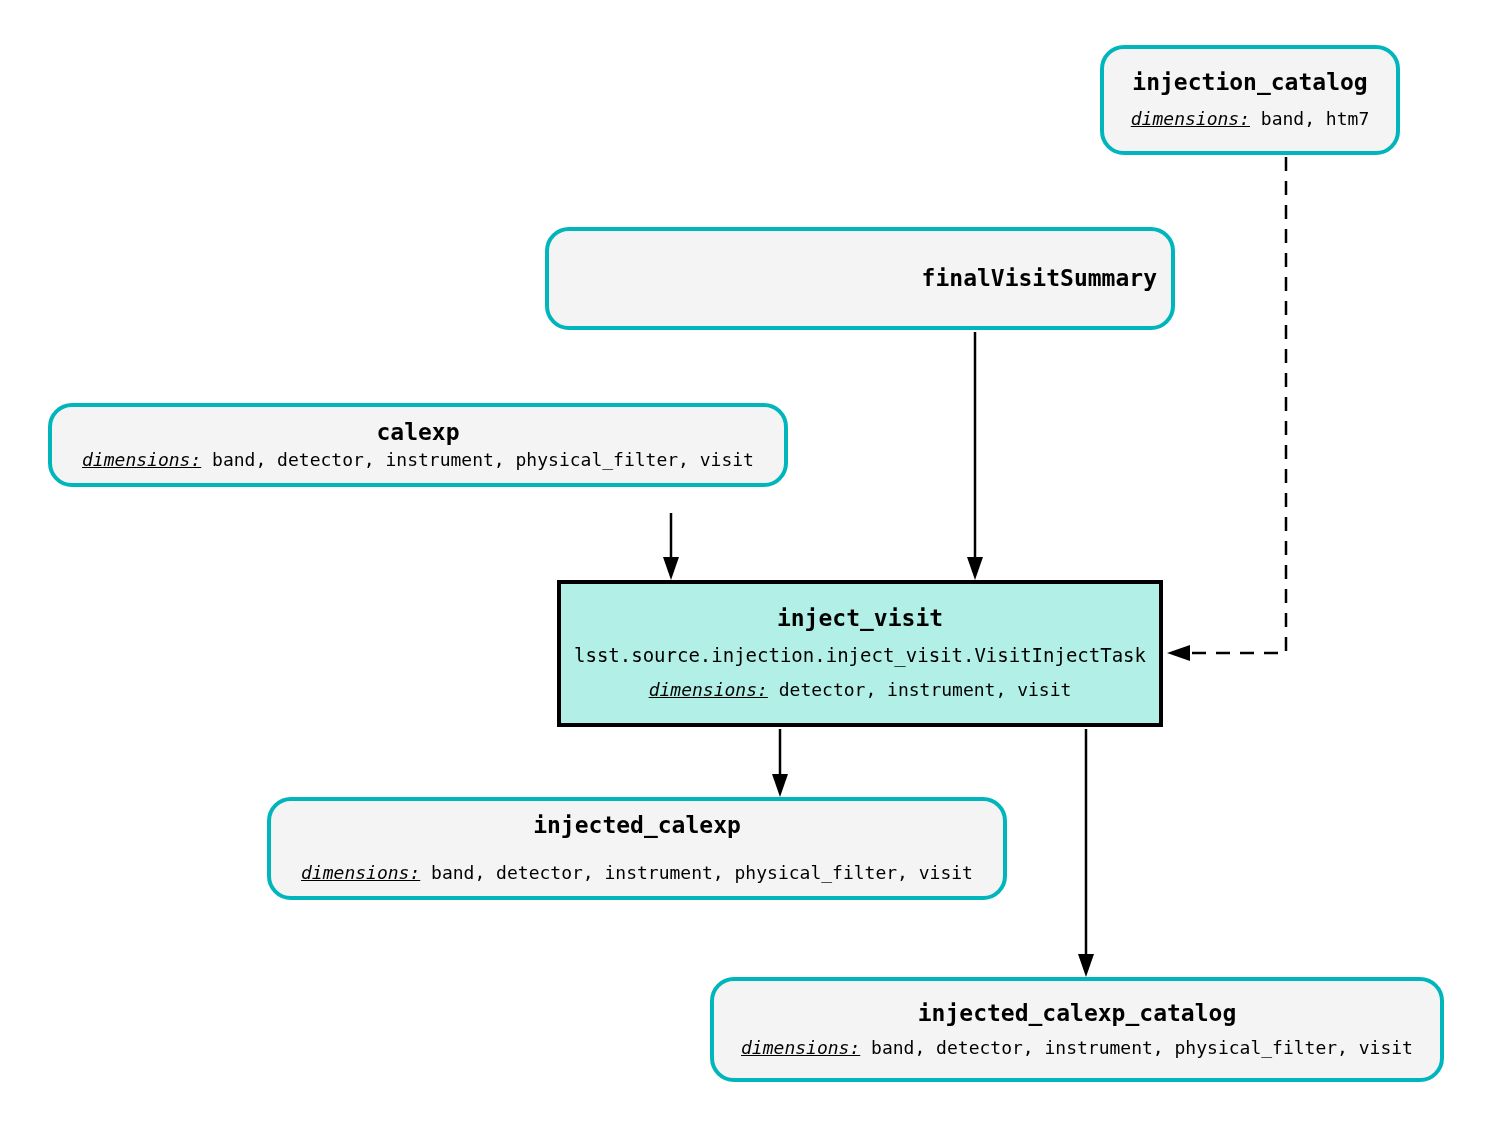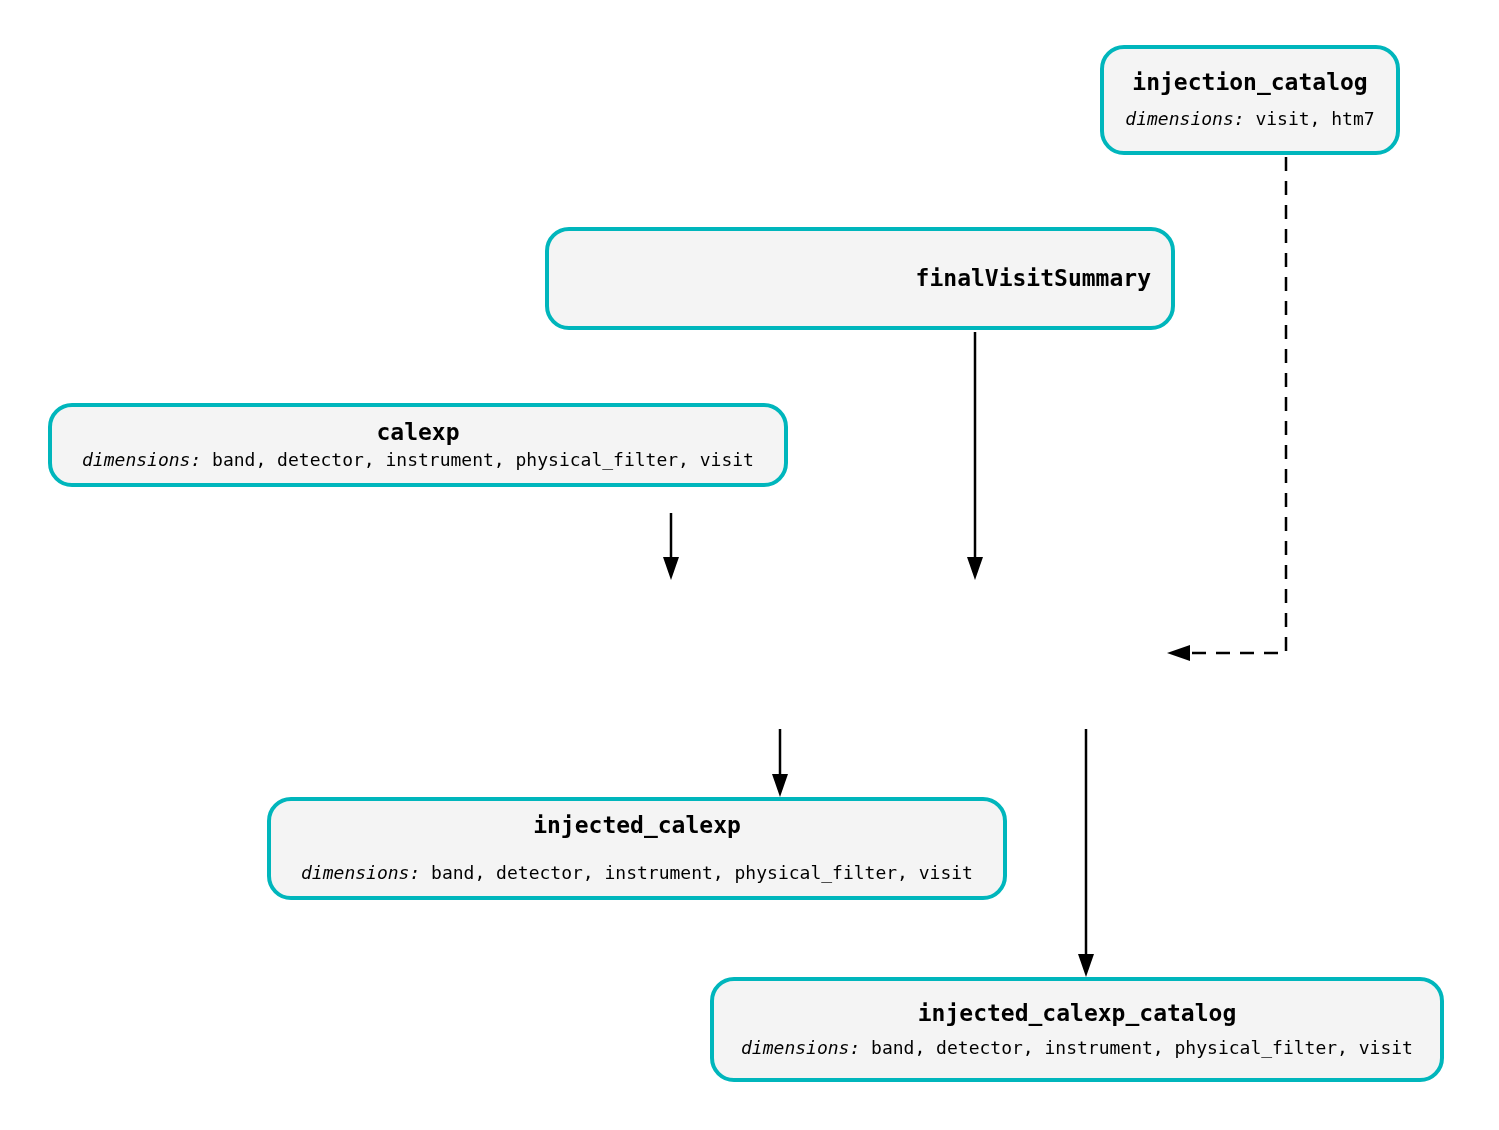--- a/index.html
+++ b/index.html
@@ -23,21 +23,21 @@
     height: 1130px;
   }
   .node {
     position: absolute;
     box-sizing: border-box;
     display: flex;
     flex-direction: column;
     justify-content: space-evenly;
     align-items: center;
     text-align: center;
-    padding: 8px 20px;
+    padding: 8px 14px;
     color: #000000;
   }
   .node.dataset {
     background: #f4f4f4;
     border: 4px solid #00b6bc;
     border-radius: 24px;
   }
   .node.task {
     background: #b1efe7;
     border: 4px solid #000000;
@@ -54,20 +54,21 @@
     line-height: 1.15;
     white-space: nowrap;
   }
   .node-class {
     font-size: 19px;
     line-height: 1.15;
     white-space: nowrap;
   }
   .dims-label {
     font-style: italic;
+    text-decoration: underline;
   }
 </style>
 </head>
 <body>
 
 <div class="canvas">
 
   <svg class="edges-layer" width="1499" height="1130" viewBox="0 0 1499 1130" xmlns="http://www.w3.org/2000/svg">
 
     <g>
@@ -93,36 +94,44 @@
     <g>
       <line x1="1086" y1="729" x2="1086" y2="956" stroke="#000000" stroke-width="2.5"></line>
       <polygon points="1086,977 1078,954 1094,954" fill="#000000"></polygon>
     </g>
   </svg>
 
   <div class="node dataset" style="left:1100px; top:45px; width:300px; height:110px;">
     <div class="node-title">injection_catalog</div>
     <div class="node-line">
       <span class="dims-label">dimensions:</span>
-      <span>visit, htm7</span>
+      <span>band, htm7</span>
     </div>
   </div>
 
   <div class="node dataset" style="left:545px; top:227px; width:630px; height:103px;align-items:flex-end;">
     <div class="node-title">finalVisitSummary</div>
   </div>
 
   <div class="node dataset" style="left:48px; top:403px; width:740px; height:84px;">
     <div class="node-title">calexp</div>
     <div class="node-line">
       <span class="dims-label">dimensions:</span>
       <span>band, detector, instrument, physical_filter, visit</span>
     </div>
   </div>
 
+  <div class="node task" style="left:557px; top:580px; width:606px; height:147px;">
+    <div class="node-title">inject_visit</div>
+    <div class="node-class">lsst.source.injection.inject_visit.VisitInjectTask</div>
+    <div class="node-line">
+      <span class="dims-label">dimensions:</span>
+      <span>detector, instrument, visit</span>
+    </div>
+  </div>
 
   <div class="node dataset" style="left:267px; top:797px; width:740px; height:103px;gap:21px;">
     <div class="node-title">injected_calexp</div>
     <div class="node-line">
       <span class="dims-label">dimensions:</span>
       <span>band, detector, instrument, physical_filter, visit</span>
     </div>
   </div>
 
   <div class="node dataset" style="left:710px; top:977px; width:734px; height:105px;">

